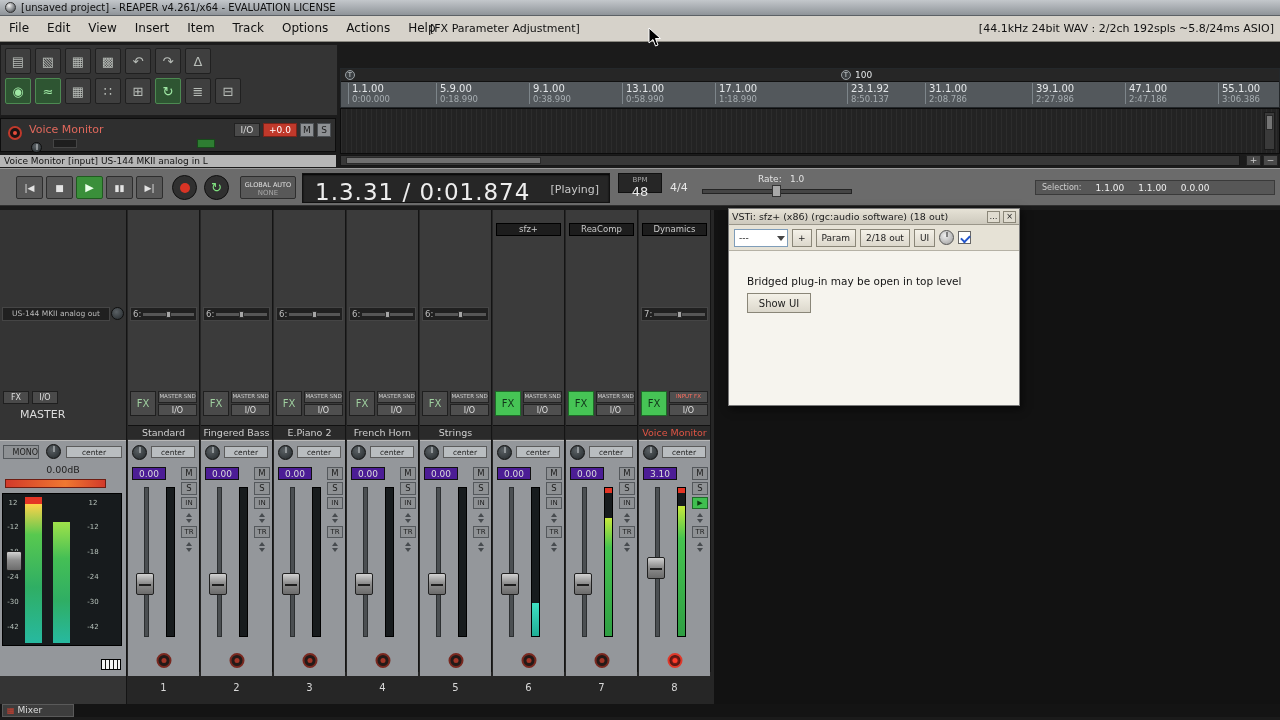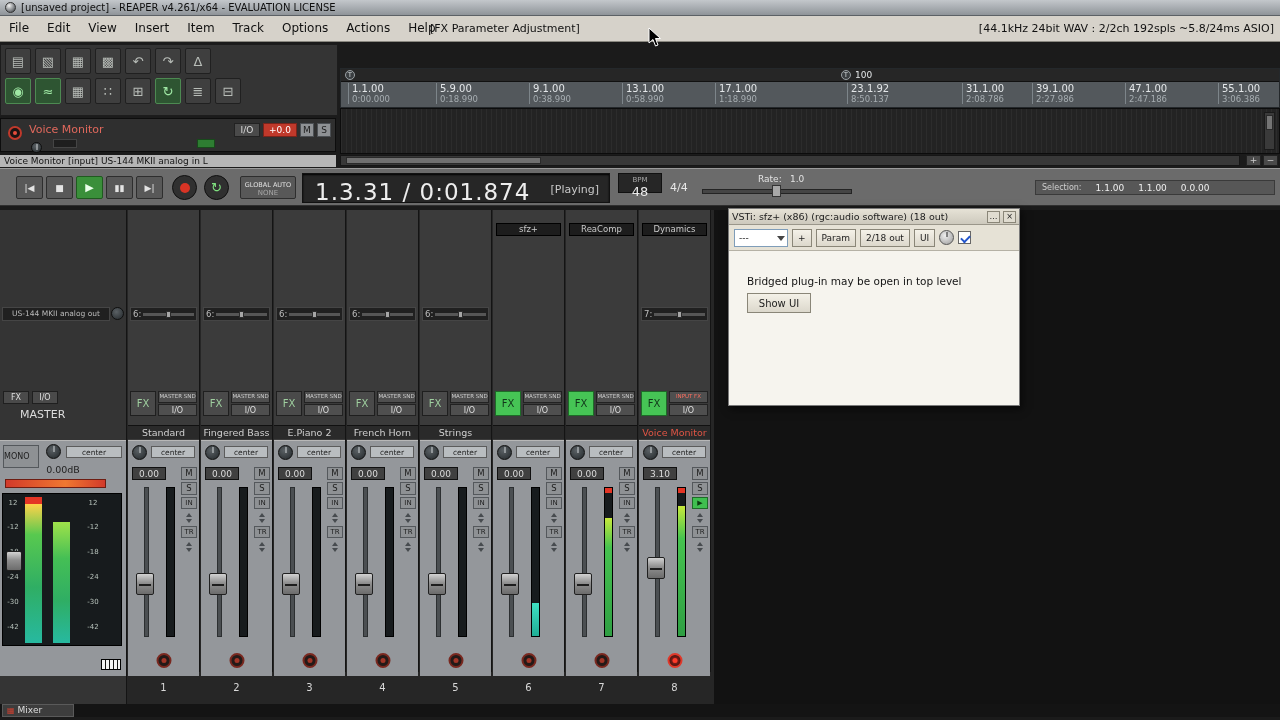--- a/index.html
+++ b/index.html
@@ -119,21 +119,21 @@
   .tname{position:absolute;top:215px;left:0;right:0;height:14px;background:#2a2a2a;border-top:1px solid #111;
     color:#cfcfcf;font-size:9.5px;line-height:14px;text-align:center;overflow:hidden;white-space:nowrap}
   .tname.red{color:#e05545}
   .fsec{position:absolute;top:230px;left:0;right:0;height:236px;background:#94979b;border-top:1px solid #b7b7b7}
   .knob{display:inline-block;width:15px;height:15px;border-radius:50%;
     background:radial-gradient(circle at 40% 35%,#5b6165,#22272a);border:1px solid #0f0f0f;position:relative}
   .knob::after{content:"";position:absolute;left:50%;top:1px;width:1px;height:6px;background:#d3d7d9;transform:translateX(-50%)}
   .pknob{position:absolute;top:4px;left:4px}
   .panbox{position:absolute;top:5px;left:23px;right:4px;height:12px;background:#b9bdc0;border:1px solid #5c5c5c;
     font-size:7.5px;color:#222;text-align:center;line-height:11px}
-  .volbox{position:absolute;top:26px;left:4px;width:34px;height:13px;background:#404040;border:1px solid #101010;
+  .volbox{position:absolute;top:26px;left:4px;width:34px;height:13px;background:#4c1d95;border:1px solid #101010;
     color:#dadada;font-size:9px;text-align:center;line-height:12px}
   .fader{position:absolute;top:46px;left:10px;width:14px;height:150px}
   .fader::before{content:"";position:absolute;left:6px;top:0;bottom:0;width:3px;background:#4b4f52;border:1px solid #2c2f31}
   .thumb{position:absolute;left:-2px;top:86px;width:18px;height:22px;border-radius:2px;border:1px solid #202020;
     background:linear-gradient(180deg,#d2d2d2,#8f8f8f 45%,#6c6c6c)}
   .thumb::after{content:"";position:absolute;left:2px;right:2px;top:10px;height:2px;background:#1d1d1d}
   .meter{position:absolute;top:46px;left:38px;width:9px;height:150px;background:#171b1d;border:1px solid #000}
   .fill{position:absolute;bottom:0;left:0;right:0;background:linear-gradient(180deg,#c7e93c,#46c24f 25%,#2f9f43)}
   .fill.teal{background:linear-gradient(180deg,#3fe0c2,#1fae96)}
   .clip{display:none;position:absolute;top:0;left:0;right:0;height:5px;background:#e43525}
@@ -155,22 +155,22 @@
   
   .master{position:absolute;left:0;top:0;width:127px;height:494px;background:#343434;border-right:1px solid #141414}
   .hwout{position:absolute;top:97px;left:2px;width:108px;height:14px;background:#202020;border:1px solid #454545;
     color:#b9b9b9;font-size:7.5px;line-height:12px;text-align:center;white-space:nowrap;overflow:hidden}
   .hwknob{position:absolute;top:97px;right:2px;width:13px;height:13px;border-radius:50%;
     background:radial-gradient(circle at 40% 35%,#5b6165,#22272a);border:1px solid #0f0f0f}
   .mfxrow{position:absolute;top:181px;left:3px;display:flex;gap:3px}
   .mfx,.mio{width:26px;height:13px;background:#4a4a4a;border:1px solid #1f1f1f;color:#dedede;font-size:8px}
   .mlabel{position:absolute;top:198px;left:20px;font-size:11px;color:#dcdcdc}
   .mfsec{position:absolute;top:230px;left:0;right:0;height:236px;background:#94979b;border-top:1px solid #b7b7b7}
-  .monobtn{position:absolute;top:4px;left:3px;width:36px;height:23px;background:#8e9194;border:1px solid #54585c;
-    color:#1d1d1d;font-size:8px;line-height:11px;text-align:left}
+  .monobtn{position:absolute;top:4px;left:3px;width:36px;height:14px;background:#8e9194;border:1px solid #54585c;
+    color:#1d1d1d;font-size:8px;line-height:11px;text-align:right}
   .mknob{position:absolute;top:3px;left:46px}
   .mpanbox{position:absolute;top:5px;left:66px;width:56px;height:12px;background:#b9bdc0;border:1px solid #5c5c5c;
     font-size:7.5px;color:#222;text-align:center;line-height:11px}
   .mreadout{position:absolute;top:23px;left:0;right:0;text-align:center;font-size:9.5px;color:#1f1f1f}
   .clipbar{position:absolute;top:38px;left:5px;right:20px;height:9px;background:linear-gradient(90deg,#d23a2a,#f07830 60%,#d23a2a);border:1px solid #6e1d12}
   .mmeter{position:absolute;top:52px;left:2px;right:4px;bottom:30px;background:#171b1d;border:1px solid #000}
   .scalecol{position:absolute;top:0;bottom:0;width:16px}
   #scaleL{left:2px} #scaleR{left:82px}
   .sc{position:absolute;width:100%;text-align:center;font-size:7px;color:#b7c2bb}
   .mbar{position:absolute;bottom:2px;width:17px}
@@ -284,21 +284,21 @@
           <div class="tktime">0:58.990</div>
         </div>
         <div class="tick" style="left: 374px;">
           <div class="tkbar">17.1.00</div>
           <div class="tktime">1:18.990</div>
         </div>
         <div class="tick" style="left: 506px;">
           <div class="tkbar">23.1.92</div>
           <div class="tktime">8:50.137</div>
         </div>
-        <div class="tick" style="left: 621px;">
+        <div class="tick" style="left: 584px;">
           <div class="tkbar">31.1.00</div>
           <div class="tktime">2:08.786</div>
         </div>
         <div class="tick" style="left: 691px;">
           <div class="tkbar">39.1.00</div>
           <div class="tktime">2:27.986</div>
         </div>
         <div class="tick" style="left: 784px;">
           <div class="tkbar">47.1.00</div>
           <div class="tktime">2:47.186</div>

